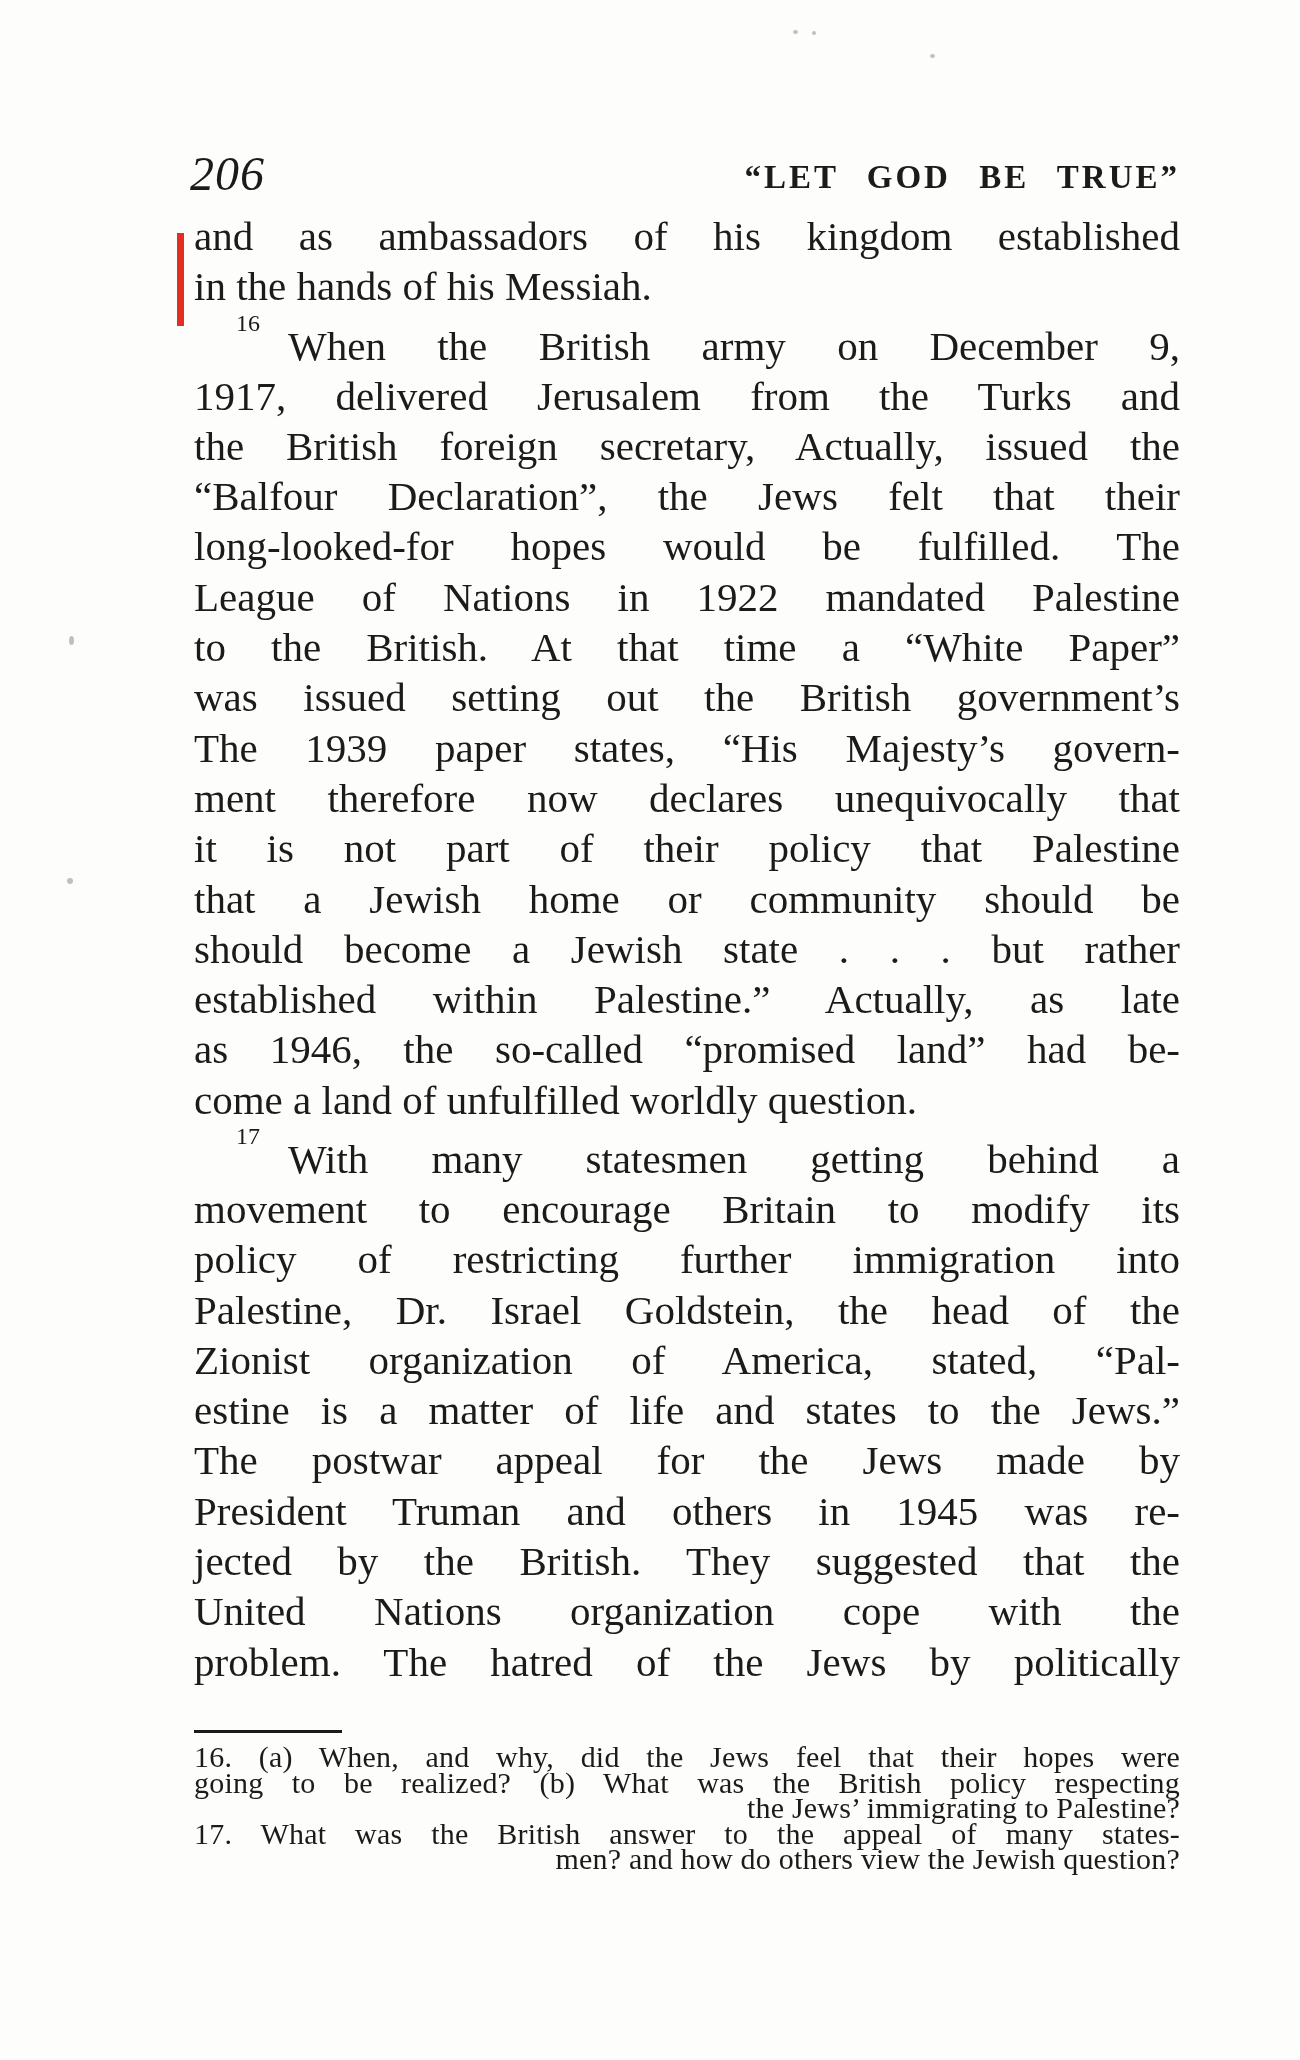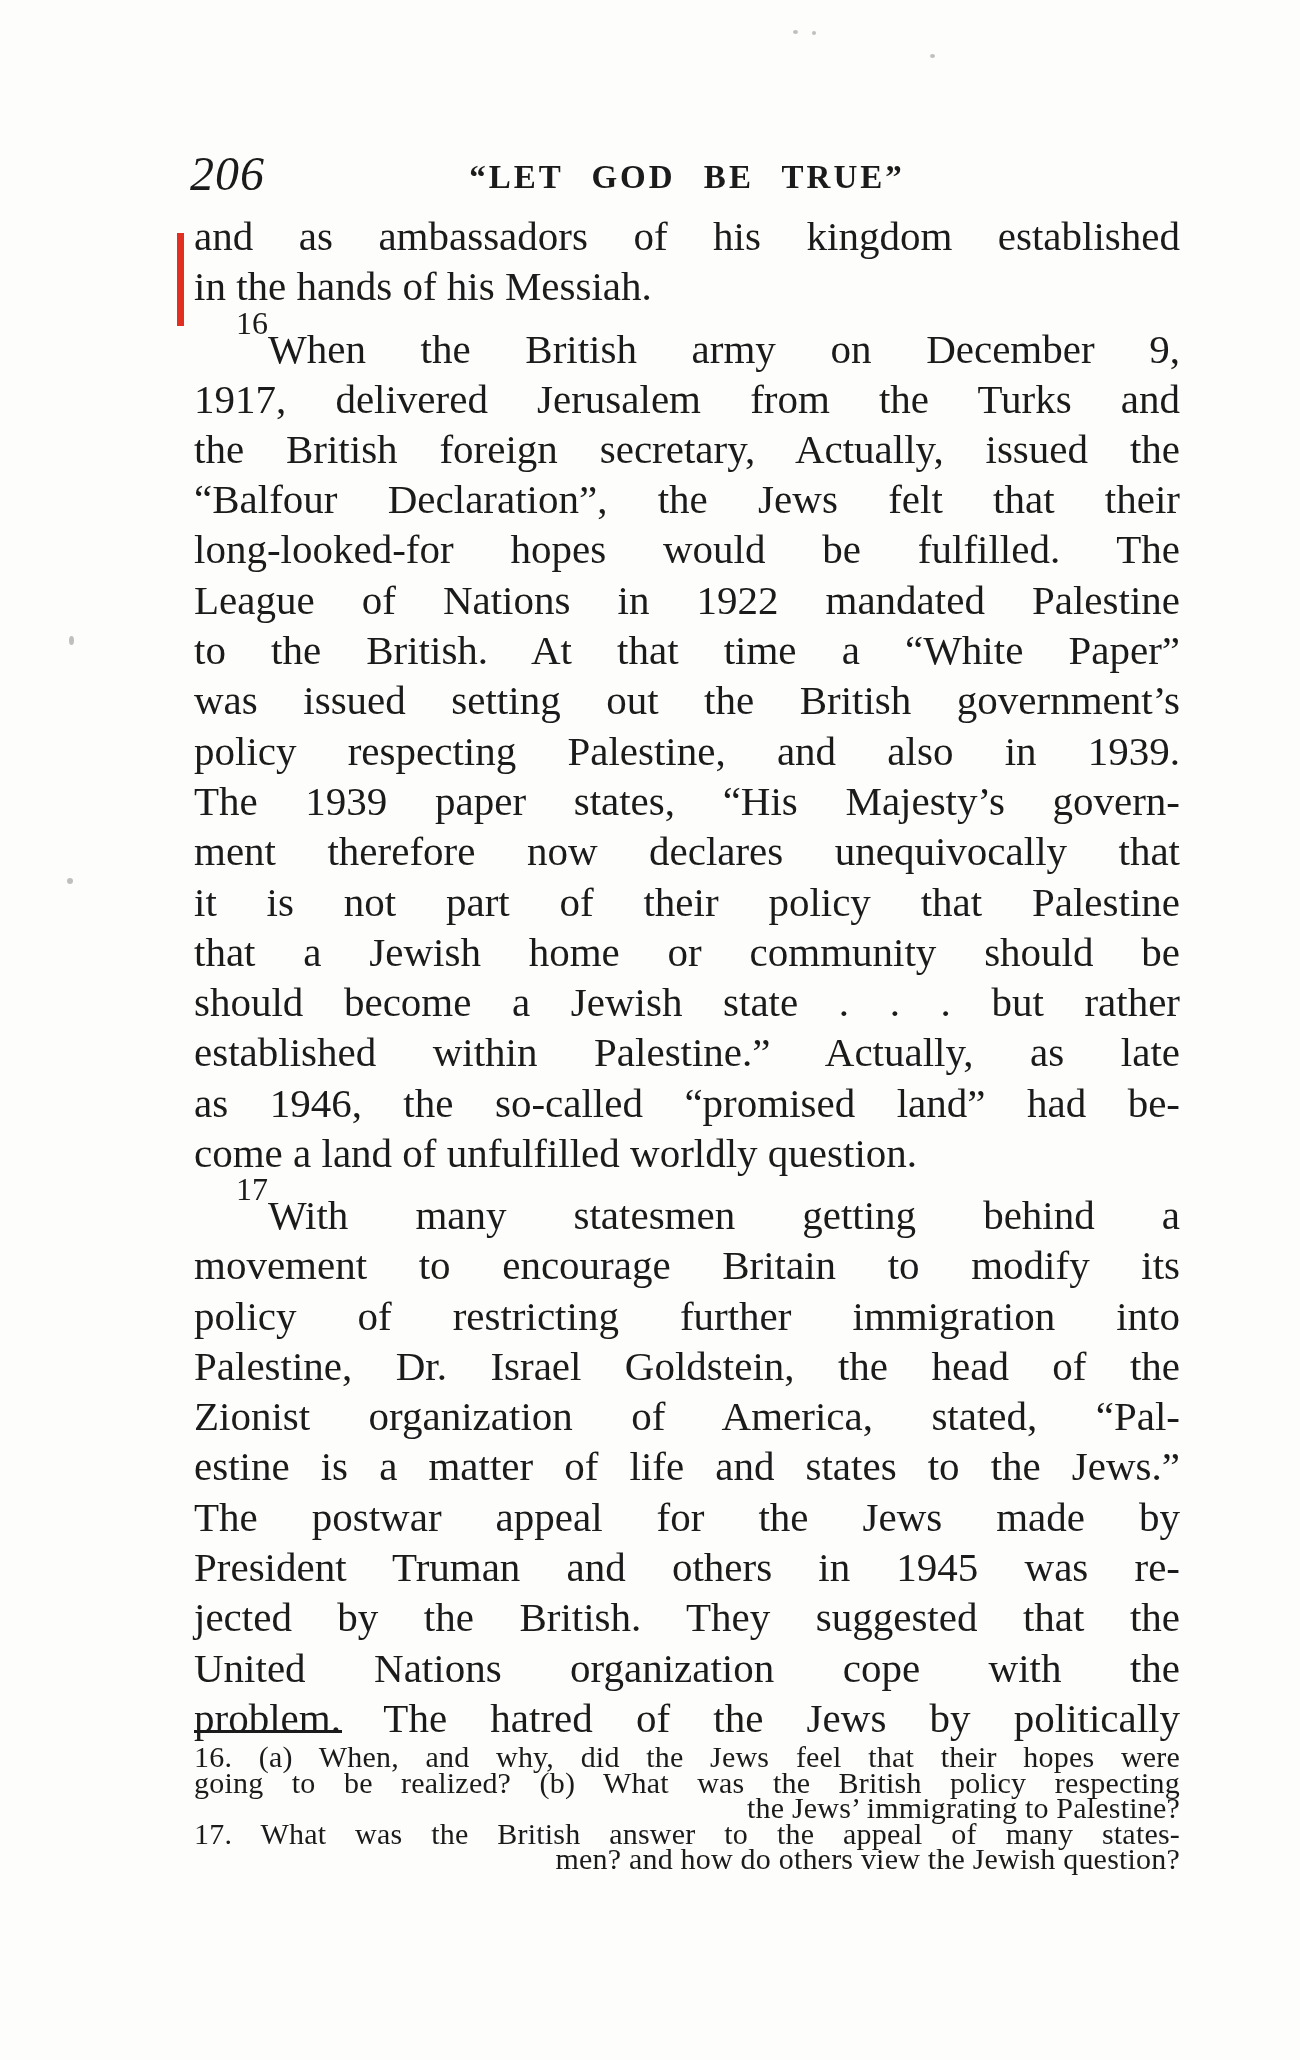--- a/index.html
+++ b/index.html
@@ -14,41 +14,41 @@
   
   .header{position:absolute;left:194px;top:0;width:986px;height:210px;}
   .page-number{
     position:absolute;left:-4px;top:150px;
     font-size:48px;line-height:1;font-weight:400;
     letter-spacing:1px;
     font-style:italic;
   }
   .running-title{
     position:absolute;left:0;top:161px;width:100%;
-    text-align:center;
+    text-align:right;
     font-size:33px;line-height:1;font-weight:700;
     letter-spacing:3px;word-spacing:17px;
   }
   
   .margin-marker{
     position:absolute;left:177px;top:233px;width:7px;height:93px;
     background:#e12f22;
   }
   
   .bodytext{
     position:absolute;left:194px;top:211px;width:986px;
     font-size:41px;line-height:50.3px;
   }
   .bl{width:100%;}
   .jl{text-align:justify;text-align-last:justify;word-spacing:-1px;}
   .ind{padding-left:42px;box-sizing:border-box;}
   .psup{
-    font-size:32px;font-weight:400;
+    font-size:24px;font-weight:400;
     position:relative;top:-14px;
-    margin-right:0;
+    margin-right:28px;
   }
   
   .foot-rule{
     position:absolute;left:194px;top:1730px;width:148px;height:3px;
     background:#1b1b1b;
   }
   .footnotes{
     position:absolute;left:194px;top:1744px;width:986px;
     font-size:30px;line-height:25.6px;font-weight:400;
     letter-spacing:.2px;
@@ -79,21 +79,20 @@
     <div class="bl jl">and as ambassadors of his kingdom established</div>
     <div class="bl">in the hands of his Messiah.</div>
     <div class="bl jl ind"><sup class="psup">16</sup><span>When the British army on December 9,</span></div>
     <div class="bl jl">1917, delivered Jerusalem from the Turks and</div>
     <div class="bl jl">the British foreign secretary, Actually, issued the</div>
     <div class="bl jl">“Balfour Declaration”, the Jews felt that their</div>
     <div class="bl jl">long-looked-for hopes would be fulfilled. The</div>
     <div class="bl jl">League of Nations in 1922 mandated Palestine</div>
     <div class="bl jl">to the British. At that time a “White Paper”</div>
     <div class="bl jl">was issued setting out the British government’s</div>
-    <div class="bl jl">policy respecting Palestine, and also in 1939.</div>
     <div class="bl jl">The 1939 paper states, “His Majesty’s govern-</div>
     <div class="bl jl">ment therefore now declares unequivocally that</div>
     <div class="bl jl">it is not part of their policy that Palestine</div>
     <div class="bl jl">that a Jewish home or community should be</div>
     <div class="bl jl">should become a Jewish state . . . but rather</div>
     <div class="bl jl">established within Palestine.” Actually, as late</div>
     <div class="bl jl">as 1946, the so-called “promised land” had be-</div>
     <div class="bl">come a land of unfulfilled worldly question.</div>
     <div class="bl jl ind"><sup class="psup">17</sup><span>With many statesmen getting behind a</span></div>
     <div class="bl jl">movement to encourage Britain to modify its</div>

